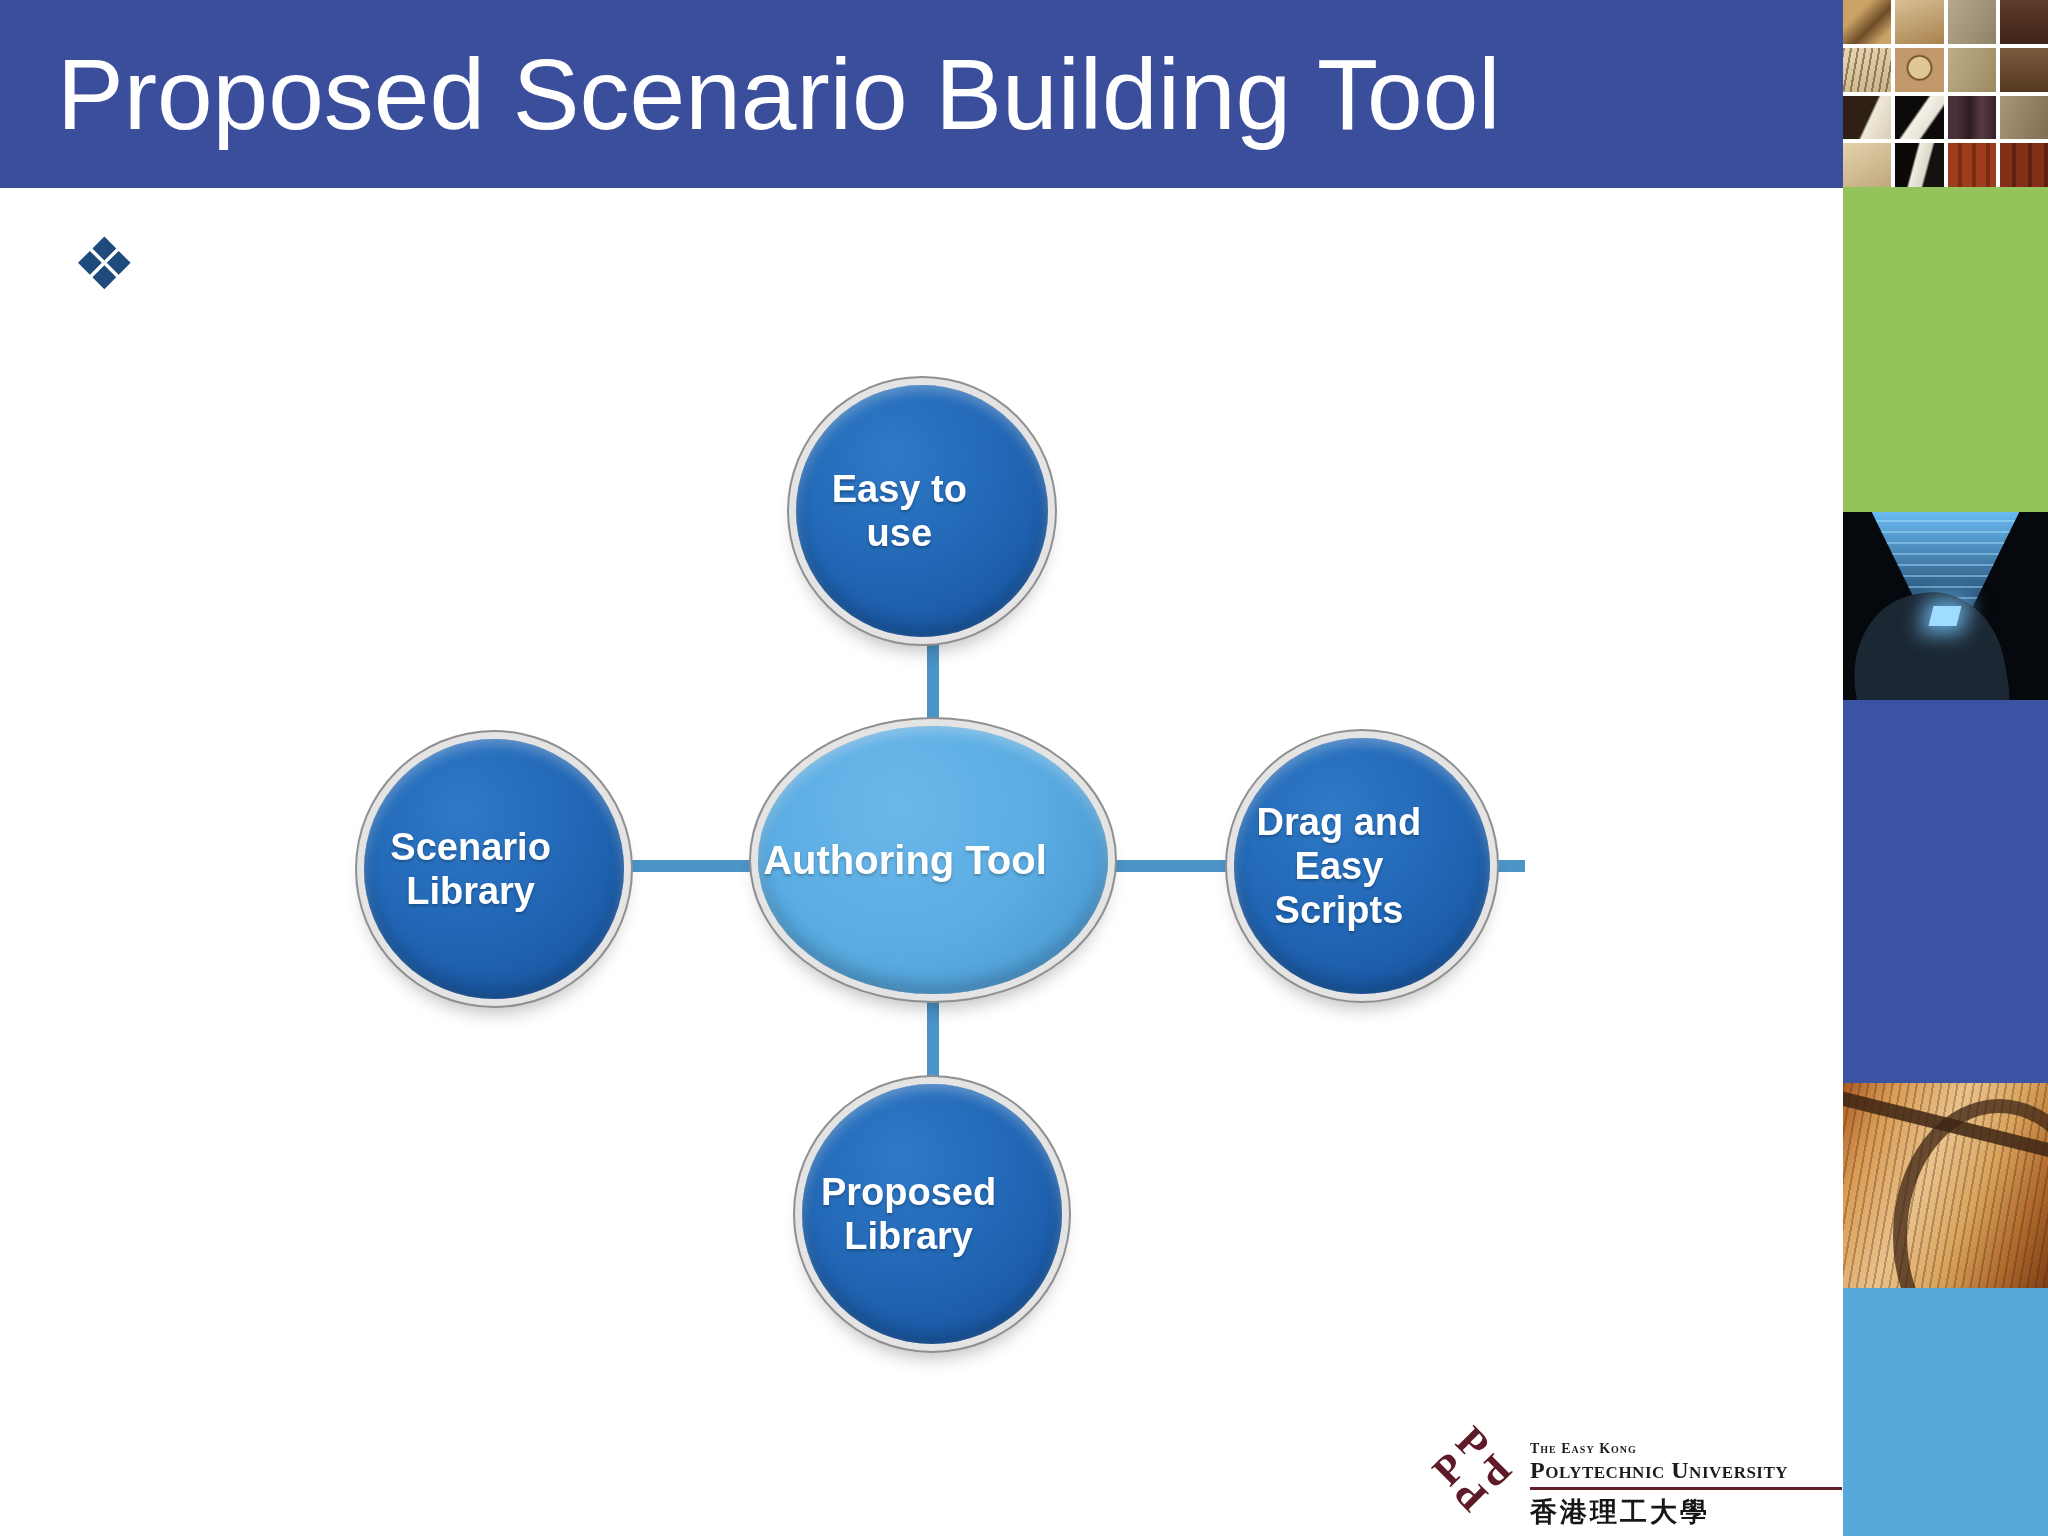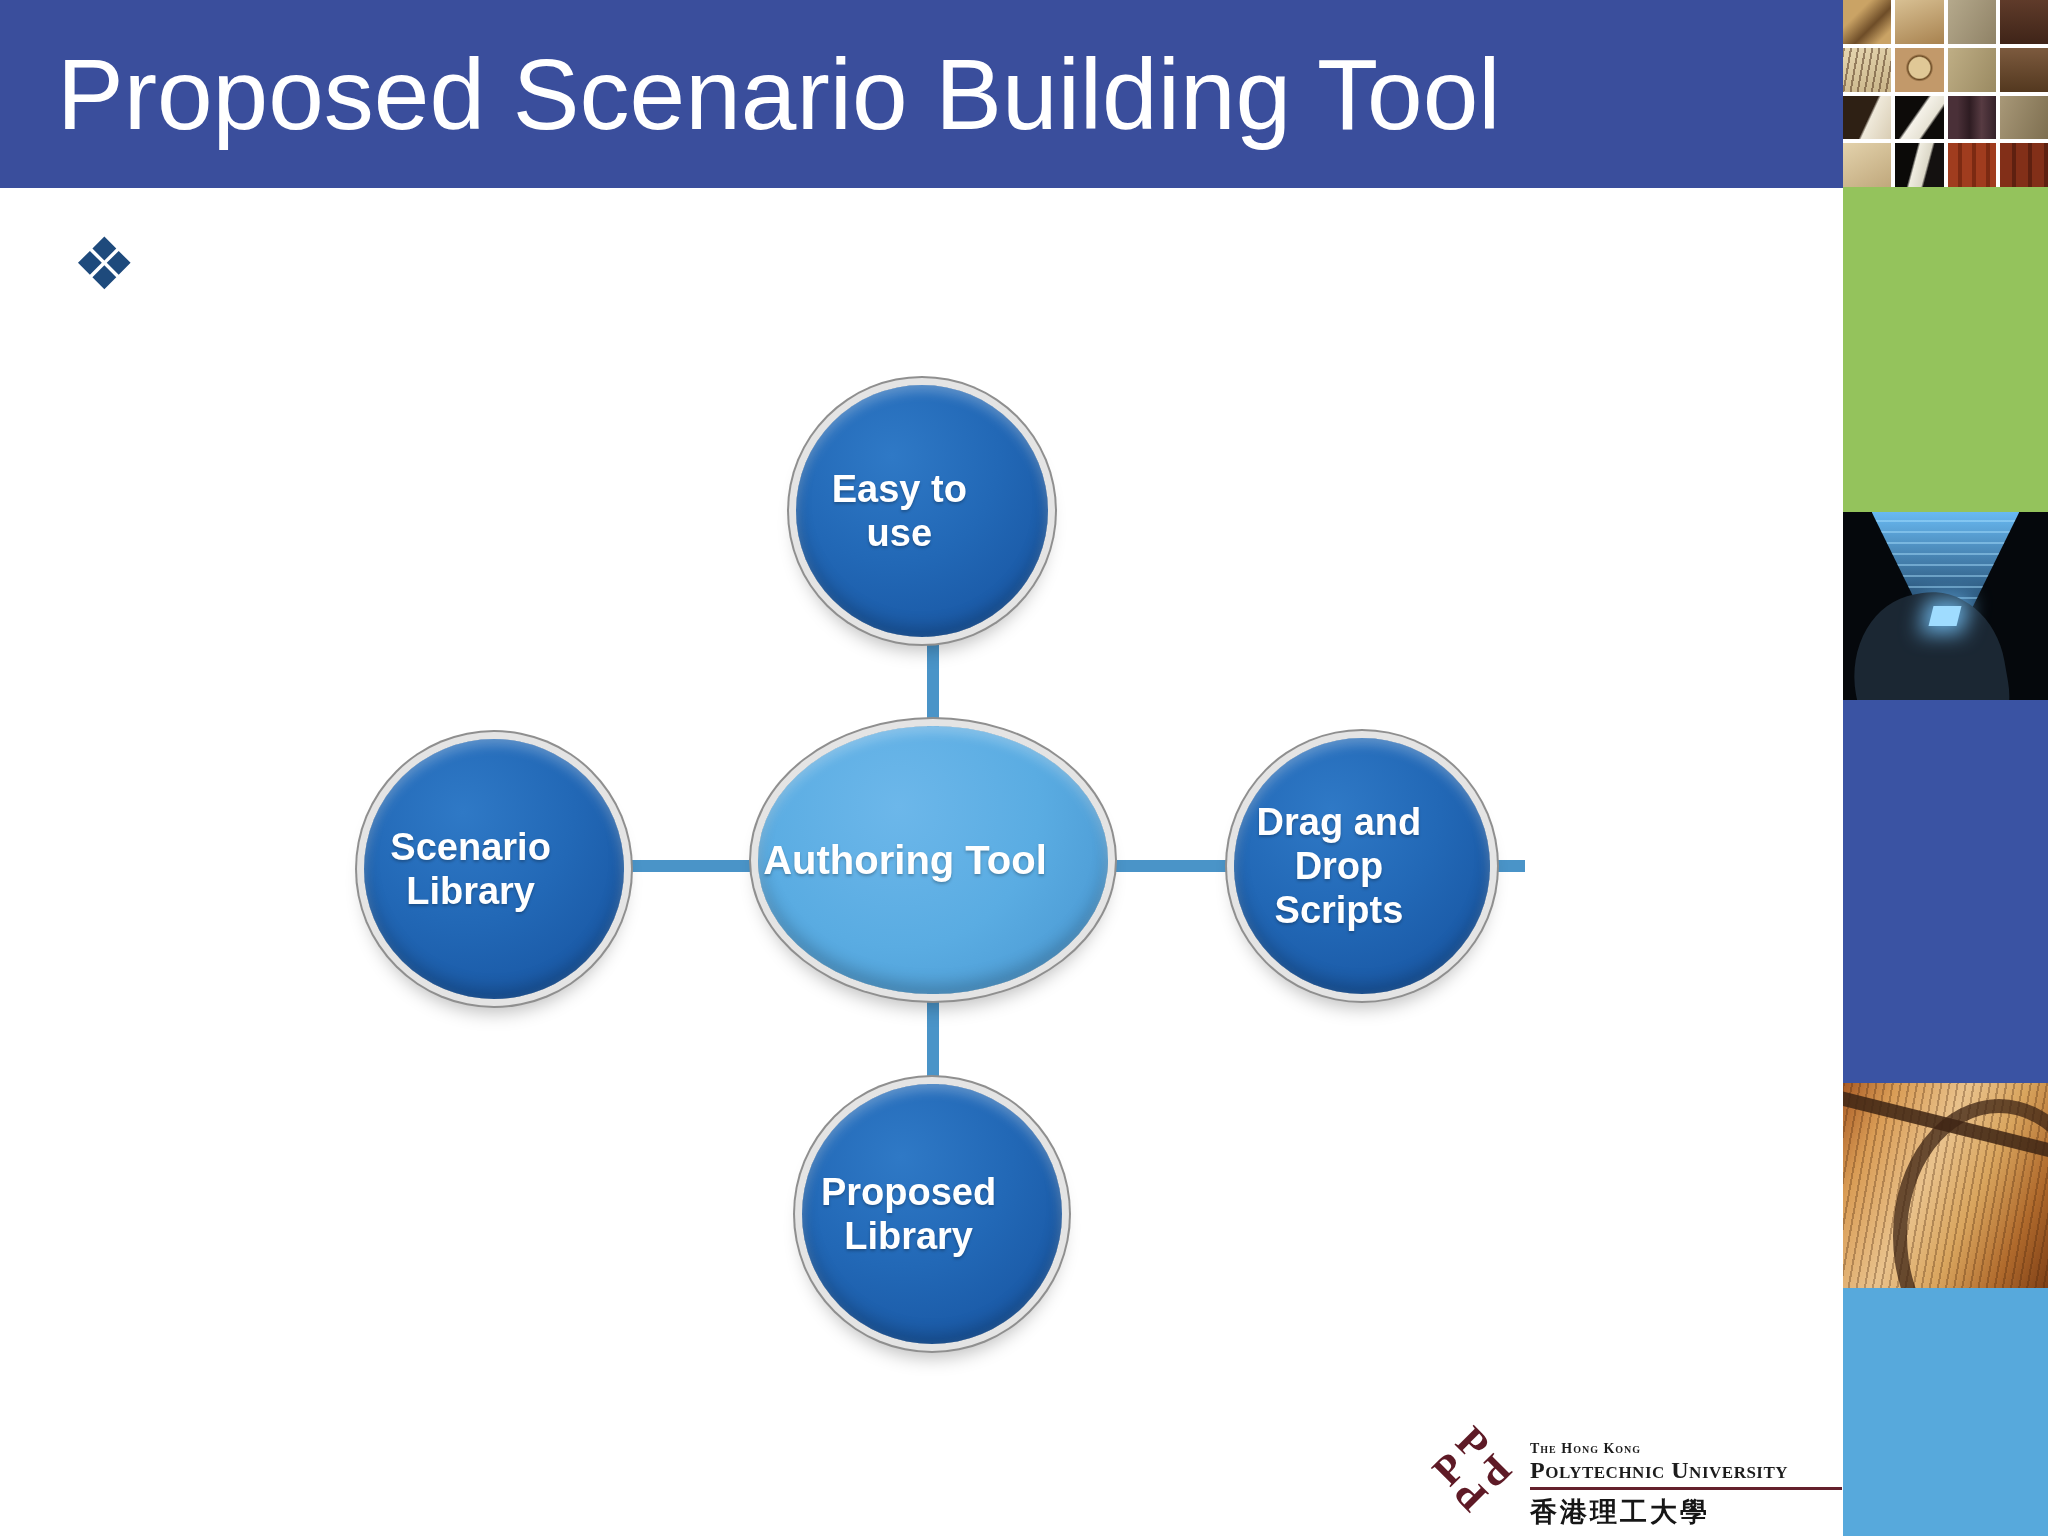--- a/index.html
+++ b/index.html
@@ -115,21 +115,21 @@
   </div>
 
   <div class="diagram">
     <div class="conn conn-v"></div>
     <div class="conn conn-h"></div>
 
     <div class="node node-top">
       <span class="node-label">Easy to use</span>
     </div>
     <div class="node node-right">
-      <span class="node-label">Drag and Drop Scripts</span>
+      <span class="node-label">Drag and Easy Scripts</span>
     </div>
     <div class="node node-bottom">
       <span class="node-label">Proposed Library</span>
     </div>
     <div class="node node-left">
       <span class="node-label">Scenario Library</span>
     </div>
     <div class="node center-node">
       <span class="node-label center-label">Authoring Tool</span>
     </div>
@@ -169,20 +169,20 @@
   </aside>
 
   <div class="logo">
     <div class="logo-mark">
       <span class="p p1">P</span>
       <span class="p p2">P</span>
       <span class="p p3">P</span>
       <span class="p p4">P</span>
     </div>
     <div class="logo-text">
-      <div class="lt1">The Hong Kong</div>
+      <div class="lt1">The Easy Kong</div>
       <div class="lt2">Polytechnic University</div>
       <div class="logo-rule"></div>
       <div class="lt3">香港理工大學</div>
     </div>
   </div>
 
 </div>
 
 </body></html>

